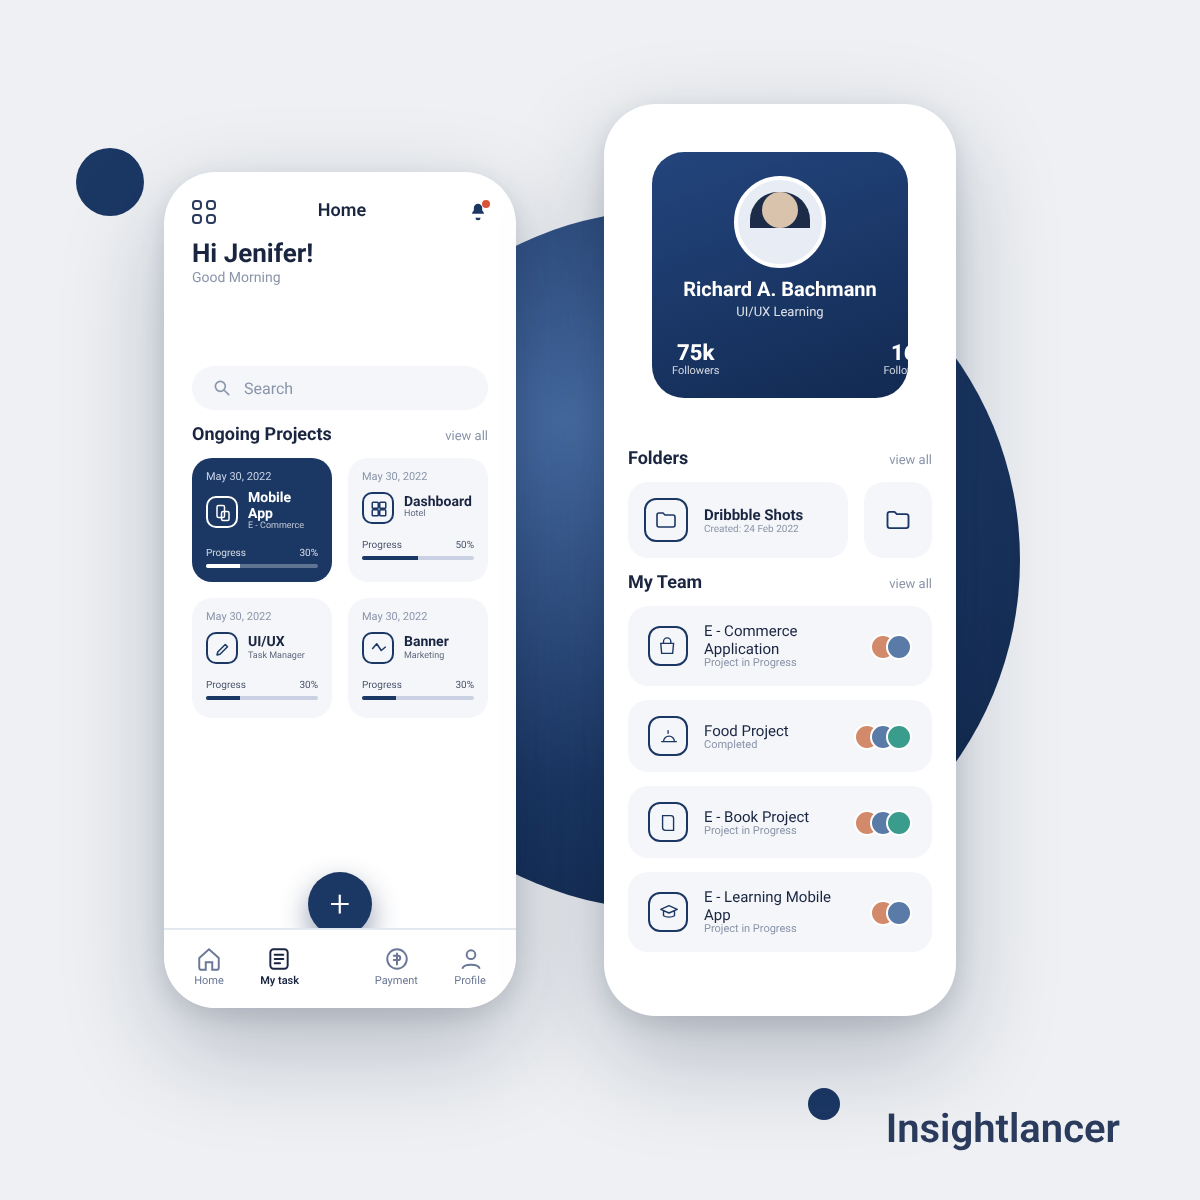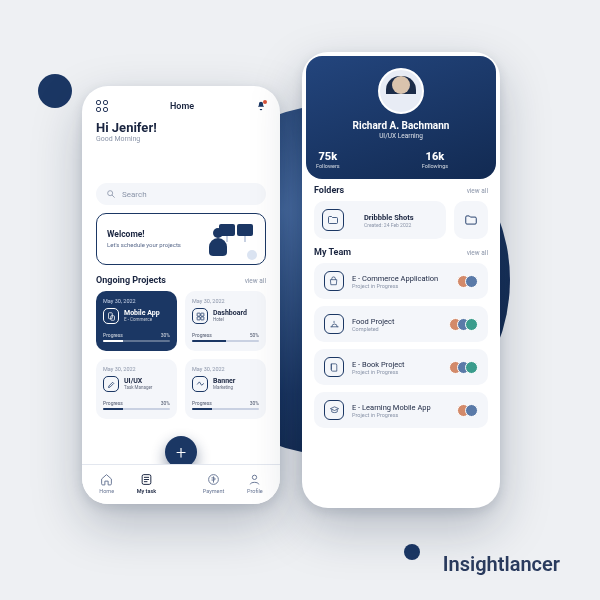--- a/index.html
+++ b/index.html
@@ -36,21 +36,21 @@
   }
   .dot.tl { width: 34px; height: 34px; left: 38px; top: 74px; }
   .dot.br { width: 16px; height: 16px; right: 180px; bottom: 40px; }
   .brand {
     position: absolute; right: 40px; bottom: 24px;
     font-size: 20px; font-weight: 600; color: #2a3b5e;
   }
   
   .phone {
     position: absolute;
-    width: 198px;
+    width: 176px;
     background: #ffffff;
     border-radius: 26px;
     box-shadow: 0 20px 50px rgba(15,30,60,.25), 0 4px 12px rgba(15,30,60,.12);
     overflow: hidden;
     z-index: 2;
   }
   .phone.left { left: 82px; top: 86px; height: 418px; }
   .phone.right { left: 302px; top: 52px; height: 456px; }
 
   
@@ -126,42 +126,42 @@
     position:absolute; left:50%; transform:translateX(-50%);
     bottom: 36px; width:32px; height:32px; border-radius:50%;
     background: var(--navy); color:#fff; display:flex; align-items:center; justify-content:center;
     box-shadow: 0 6px 14px rgba(20,40,80,.45);
     font-size:18px; font-weight:300;
   }
 
   
   .p2 { font-size:8px; height:100%; position:relative; }
   .hero {
-    margin: 4px; border-radius: 16px; background: linear-gradient(160deg,#23457d,#122a52);
+    margin: 24px; border-radius: 16px; background: linear-gradient(160deg,#23457d,#122a52);
     color:#fff; padding: 12px 10px 10px; text-align:center;
   }
   .avatar {
     width:46px; height:46px; border-radius:50%; margin:0 auto 6px;
     background:#e8ecf5; border:2px solid #fff; overflow:hidden;
     display:flex; align-items:flex-end; justify-content:center;
   }
   .avatar .body { width:30px; height:18px; background:#1b2b48; border-radius:14px 14px 0 0; }
   .avatar .head2 { width:18px; height:18px; background:#d9c3ad; border-radius:50%; position:relative; top:-18px; margin:0 auto; }
   .pname { font-weight:700; font-size:10px; }
   .prole { font-size:6.5px; opacity:.85; margin-top:1px; }
   .stats { display:flex; justify-content:space-around; margin-top:10px;gap:41px; }
   .stat .n { font-weight:800; font-size:11px; }
   .stat .l { font-size:5.5px; opacity:.8; }
   .sep { width:1px; background:rgba(255,255,255,.25); }
 
   .body2 { padding: 2px 12px 0; }
   .folders { display:flex; gap:8px; margin-bottom:8px; }
   .folder {
     flex:1; background: var(--card-bg); border-radius:10px; padding:8px;
-    display:flex; align-items:center; gap:20px;
+    display:flex; align-items:center; gap:8px;
   }
   .folder.small { flex:0 0 34px; justify-content:center; }
   .ficon {
     width:22px; height:22px; border:1.2px solid var(--navy); border-radius:6px;
     display:flex; align-items:center; justify-content:center;
   }
   .folder .fn { font-weight:700; font-size:7.5px; }
   .folder .fd { font-size:5px; color:var(--muted); }
 
   .team-row {
@@ -210,35 +210,20 @@
     <div class="sub">Good Morning</div>
 
     <div class="search">
       <svg viewBox="0 0 24 24" width="10" height="10">
           <circle cx="10" cy="10" r="6" fill="none" stroke="#8b95a9" stroke-width="2"></circle>
           <line x1="15" y1="15" x2="20" y2="20" stroke="#8b95a9" stroke-width="2" stroke-linecap="round"></line>
         </svg>
       <span>Search</span>
     </div>
 
-    <div class="welcome">
-      <div>
-        <div class="t">Welcome!</div>
-        <div class="s">Let's schedule your projects</div>
-      </div>
-      <div class="illus">
-        <div class="mon m1"></div>
-          <div class="mon m2"></div>
-        <div class="stand s1"></div>
-          <div class="stand s2"></div>
-        <div class="head"></div>
-          <div class="person"></div>
-          <div class="plant"></div>
-      </div>
-    </div>
 
     <div class="sec-head">
       <div class="h">Ongoing Projects</div>
       <div class="a">view all</div>
     </div>
 
     <div class="grid2">
       <div class="card filled">
         <div class="date">May 30, 2022</div>
         <div class="row">

